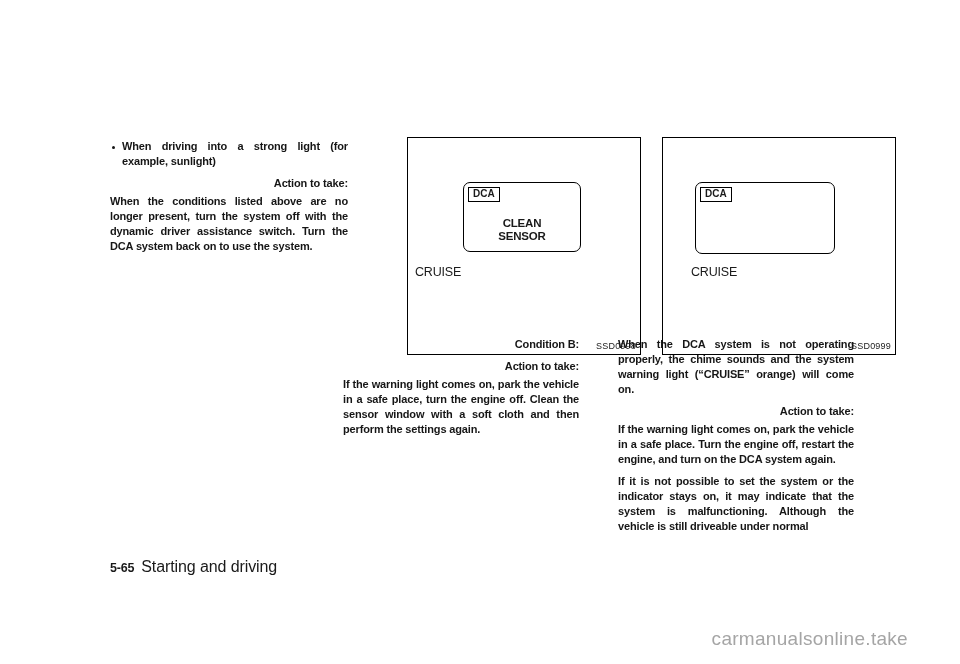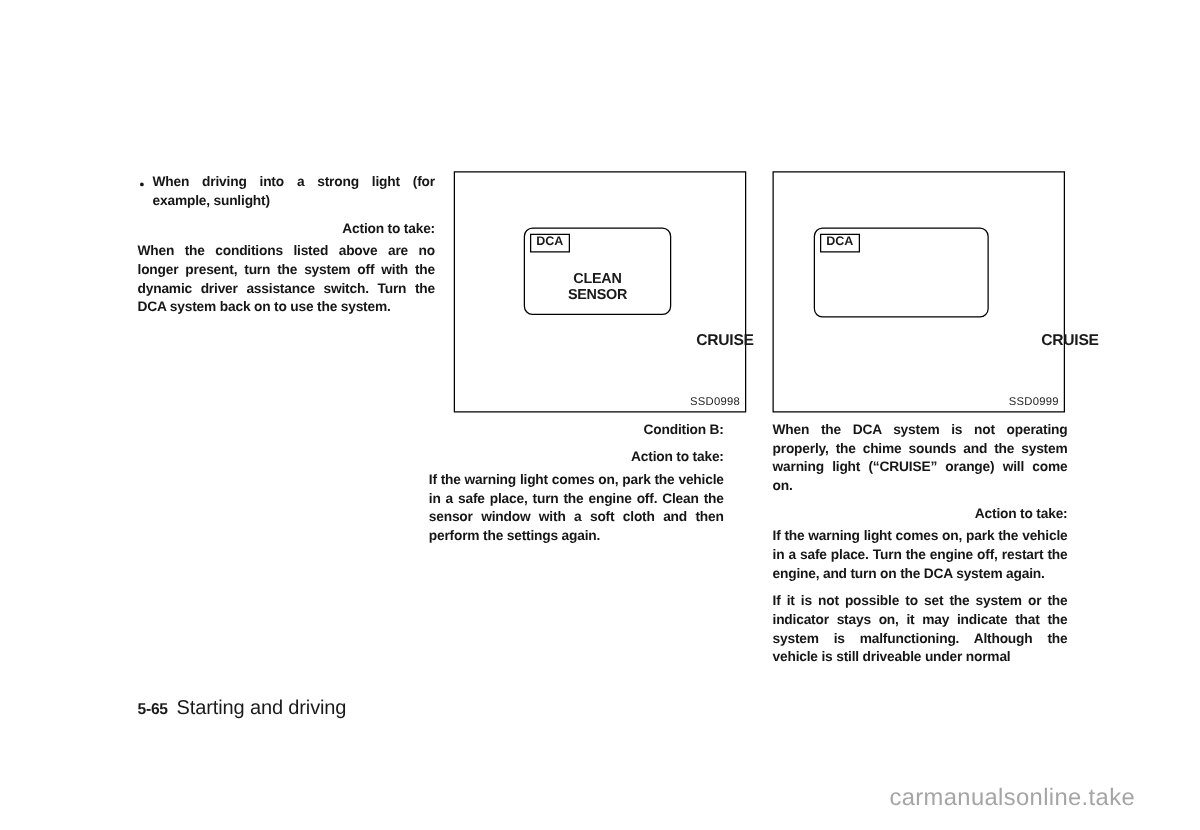--- a/index.html
+++ b/index.html
@@ -32,23 +32,24 @@
   .bullet {
     width:3px; height:3px; background:#161616; border-radius:50%;
     flex:0 0 3px; margin:7px 7px 0 2px;
   }
   .bullet-text { flex:1; }
 
   
   .figbox {
     position:absolute;
     top:137px;
-    width:234px; height:193px;
+    width:234px; height:218px;
     border:1.5px solid #000;
     background:#fff;
+    margin-left:44px;
   }
   .display {
     position:absolute;
     border:1.5px solid #000;
     border-radius:7px;
     background:#fff;
   }
   .display.mid { left:55px; top:44px; width:118px; height:70px; }
   .display.right { left:32px; top:44px; width:140px; height:72px; }
   .dca-badge {
@@ -60,22 +61,22 @@
     line-height:12px;
   }
   .clean-sensor {
     position:absolute; left:0; right:0; top:34px;
     text-align:center;
     font-size:11.5px; font-weight:700; line-height:13px;
     letter-spacing:-0.2px;
   }
   .cruise {
     position:absolute; top:127px; width:100%;
-    text-align:right;
-    font-size:12.5px; font-weight:700;
+    text-align:left;
+    font-size:12.5px; font-weight:400;
     letter-spacing:-0.2px;
   }
   .cruise.mid { left:7px; }
   .cruise.right { left:28px; }
   .figcap {
     position:absolute; right:4px; bottom:3px;
     font-size:9px; font-weight:400; letter-spacing:0.2px; color:#222;
   }
 
   

